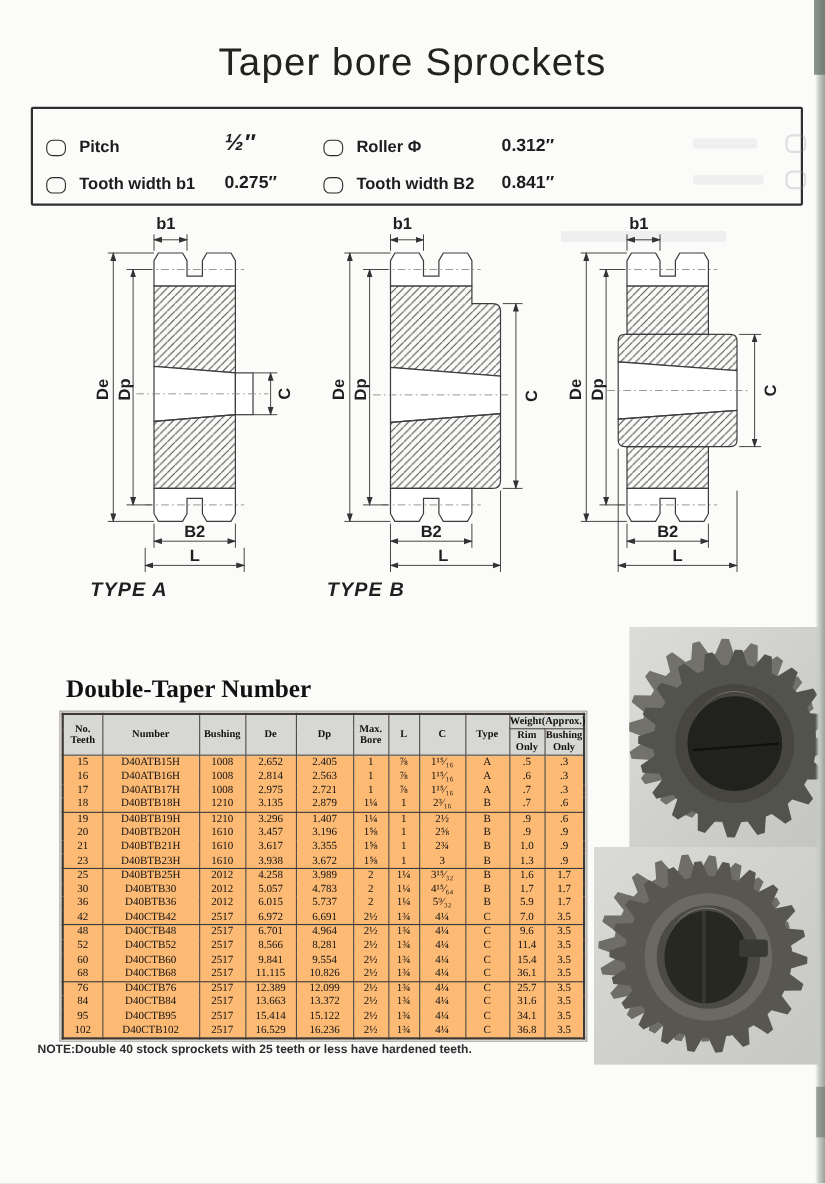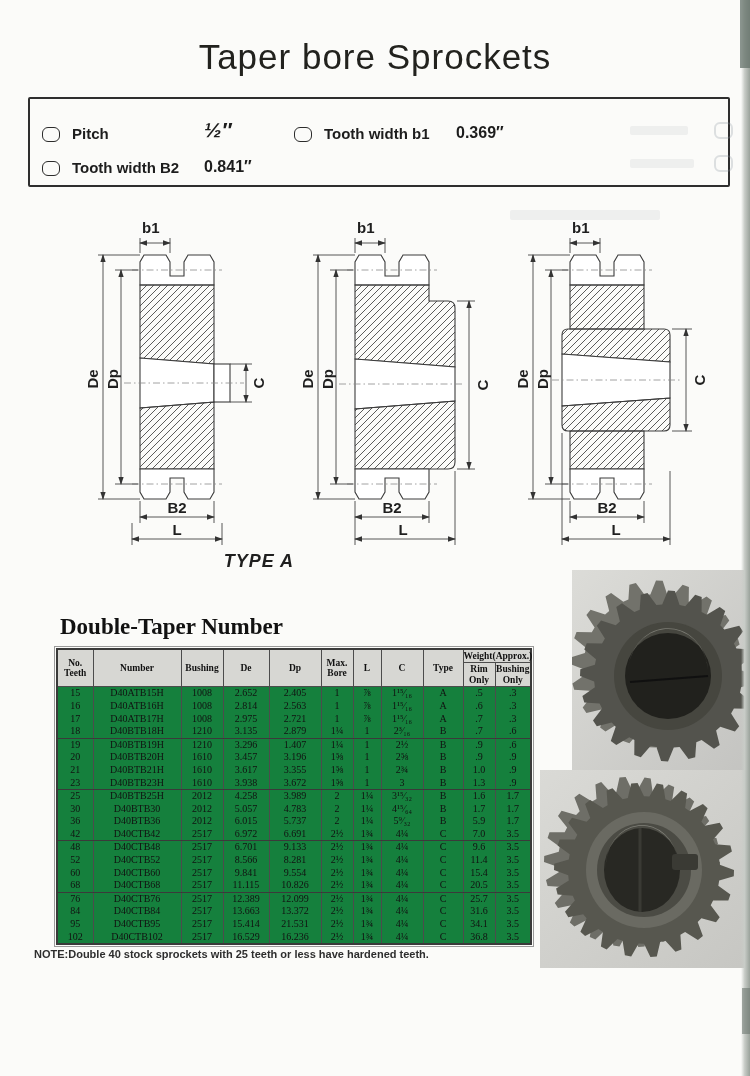--- a/index.html
+++ b/index.html
@@ -15,32 +15,32 @@
   .spec-item{display:flex;align-items:flex-end;height:34px;}
   .spec-check{width:16px;height:13px;border:1.7px solid #2b2b2b;border-radius:6px;
     margin-right:12px;flex:0 0 auto;}
   .spec-lbl{font-weight:bold;font-size:15px;width:132px;color:#1d1d1d;}
   .spec-val{font-weight:bold;font-size:16px;color:#1d1d1d;}
   .spec-val.big{font-size:21px;font-style:italic;}
   
   .ghost-sq{position:absolute;width:15px;height:13px;border:2px solid #8d97a3;border-radius:6px;opacity:.28;}
   .ghost-bar{position:absolute;background:#7b8591;opacity:.10;border-radius:2px;}
   
-  .diagram{position:absolute;top:217px;width:212px;}
+  .diagram{position:absolute;top:192px;width:212px;}
   .diagram svg{display:block;}
-  .diagram-caption{margin-top:4px;text-align:right;font-size:18px;font-weight:bold;
+  .diagram-caption{margin-top:4px;text-align:left;font-size:18px;font-weight:bold;
     font-style:italic;color:#1f1f1f;letter-spacing:1px;}
   .dimtext{font-family:"Liberation Sans",sans-serif;font-size:15px;font-weight:bold;fill:#1f1f1f;}
   
   .section-heading{position:absolute;left:60px;top:614px;font-family:"Liberation Serif",serif;
     font-weight:bold;font-size:23px;color:#111;}
   
   .tbl-wrap{position:absolute;left:56px;top:648px;}
   table.spk{border-collapse:collapse;table-layout:fixed;width:474px;
-    font-family:"Liberation Serif",serif;background:#15803d;}
+    font-family:"Liberation Serif",serif;background:#fdba74;}
   table.spk{border:2.5px solid #3a3a3a;box-shadow:0 0 0 1px #fcfcfa,0 0 0 2px #9a9a9a;}
   table.spk th{background:#d7d7d3;font-size:9.5px;font-weight:bold;color:#111;
     border:1px solid #4c4c4c;padding:1px 0;line-height:1.1;}
   table.spk td{font-size:10px;color:#111;text-align:center;border-left:1px solid #4c4c4c;
     border-right:1px solid #4c4c4c;padding:0;height:12.6px;line-height:1.05;}
   table.spk tbody tr.group-end td{border-bottom:1.2px solid #3a3a3a;}
   .pre{white-space:pre-line;}
   
   .note{position:absolute;left:34px;top:948px;font-size:11px;font-weight:bold;color:#2e2e2e;}
   
@@ -60,22 +60,27 @@
 
   <div class="spec-box">
     <div class="spec-grid">
       <div class="spec-item">
         <span class="spec-check"></span>
         <span class="spec-lbl">Pitch</span>
         <span class="spec-val big">½″</span>
       </div>
       <div class="spec-item">
         <span class="spec-check"></span>
+        <span class="spec-lbl">Roller Φ</span>
+        <span class="spec-val">0.312″</span>
+      </div>
+      <div class="spec-item">
+        <span class="spec-check"></span>
         <span class="spec-lbl">Tooth width b1</span>
-        <span class="spec-val">0.369″</span>
+        <span class="spec-val">0.275″</span>
       </div>
       <div class="spec-item">
         <span class="spec-check"></span>
         <span class="spec-lbl">Tooth width B2</span>
         <span class="spec-val">0.841″</span>
       </div>
     </div>
 
     <div class="ghost-sq" style="left:684px;top:23px;"></div>
     <div class="ghost-sq" style="left:684px;top:56px;"></div>
@@ -179,20 +184,21 @@
         <line x1="58" y1="306" x2="58" y2="328"></line>
         <line x1="58" y1="322" x2="158" y2="322" marker-start="url(#arB)" marker-end="url(#arB)"></line>
       </g>
       <text class="dimtext" x="60" y="16">b1</text>
       <text class="dimtext" text-anchor="middle" transform="rotate(-90 11 162)" x="11" y="167">De</text>
       <text class="dimtext" text-anchor="middle" transform="rotate(-90 31 162)" x="31" y="167">Dp</text>
       <text class="dimtext" text-anchor="middle" transform="rotate(-90 186 168)" x="186" y="173">C</text>
       <text class="dimtext" text-anchor="middle" x="95" y="296">B2</text>
       <text class="dimtext" text-anchor="middle" x="106" y="318">L</text>
     </svg>
+    <div class="diagram-caption">TYPE B</div>
   </div>
 
   <div class="diagram" style="left:512px;">
     <svg width="212" height="330" viewBox="0 0 212 330">
       <defs>
         <pattern id="htC" patternUnits="userSpaceOnUse" width="7" height="7">
           <path d="M0,7 L7,0" stroke="#4a4a4a" stroke-width="0.9"></path>
         </pattern>
         <marker id="arC" markerWidth="9" markerHeight="8" refX="8" refY="3" orient="auto-start-reverse">
           <path d="M0,0 L9,3 L0,6 z" fill="#333"></path>
@@ -435,21 +441,21 @@
       <td>4¼</td>
       <td>C</td>
       <td>7.0</td>
       <td>3.5</td>
     </tr>
           <tr>
       <td>48</td>
       <td>D40CTB48</td>
       <td>2517</td>
       <td>6.701</td>
-      <td>9.133</td>
+      <td>4.964</td>
       <td>2½</td>
       <td>1¾</td>
       <td>4¼</td>
       <td>C</td>
       <td>9.6</td>
       <td>3.5</td>
     </tr>
           <tr>
       <td>52</td>
       <td>D40CTB52</td>
@@ -479,21 +485,21 @@
           <tr class="group-end">
       <td>68</td>
       <td>D40CTB68</td>
       <td>2517</td>
       <td>11.115</td>
       <td>10.826</td>
       <td>2½</td>
       <td>1¾</td>
       <td>4¼</td>
       <td>C</td>
-      <td>20.5</td>
+      <td>36.1</td>
       <td>3.5</td>
     </tr>
           <tr>
       <td>76</td>
       <td>D40CTB76</td>
       <td>2517</td>
       <td>12.389</td>
       <td>12.099</td>
       <td>2½</td>
       <td>1¾</td>
@@ -513,21 +519,21 @@
       <td>4¼</td>
       <td>C</td>
       <td>31.6</td>
       <td>3.5</td>
     </tr>
           <tr>
       <td>95</td>
       <td>D40CTB95</td>
       <td>2517</td>
       <td>15.414</td>
-      <td>21.531</td>
+      <td>15.122</td>
       <td>2½</td>
       <td>1¾</td>
       <td>4¼</td>
       <td>C</td>
       <td>34.1</td>
       <td>3.5</td>
     </tr>
           <tr>
       <td>102</td>
       <td>D40CTB102</td>

